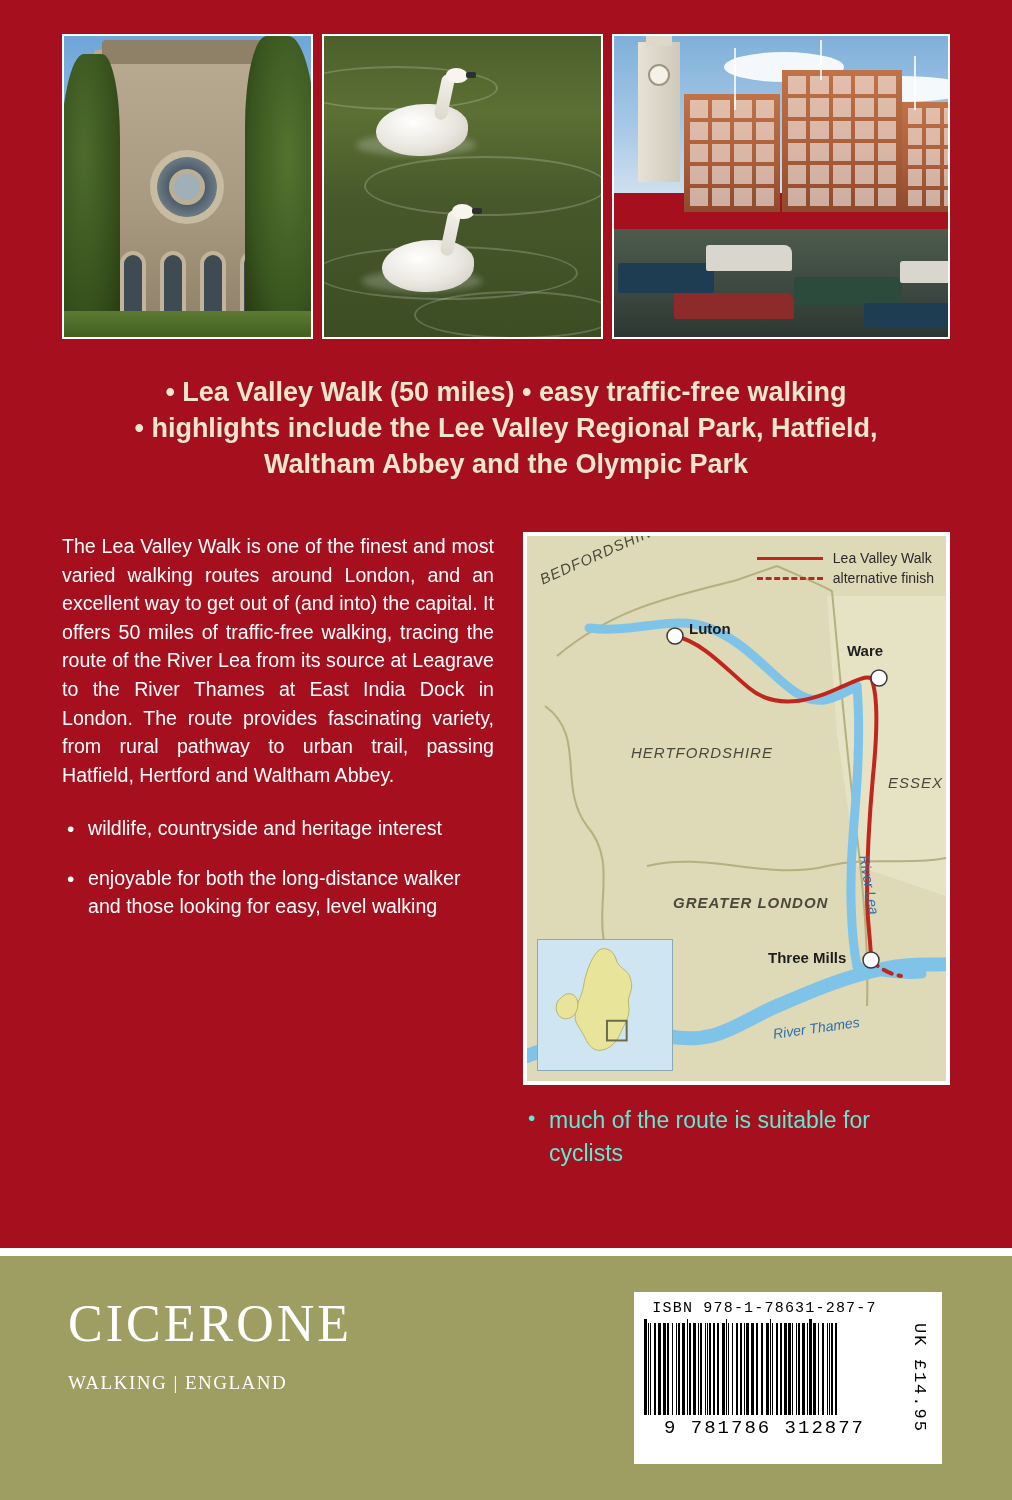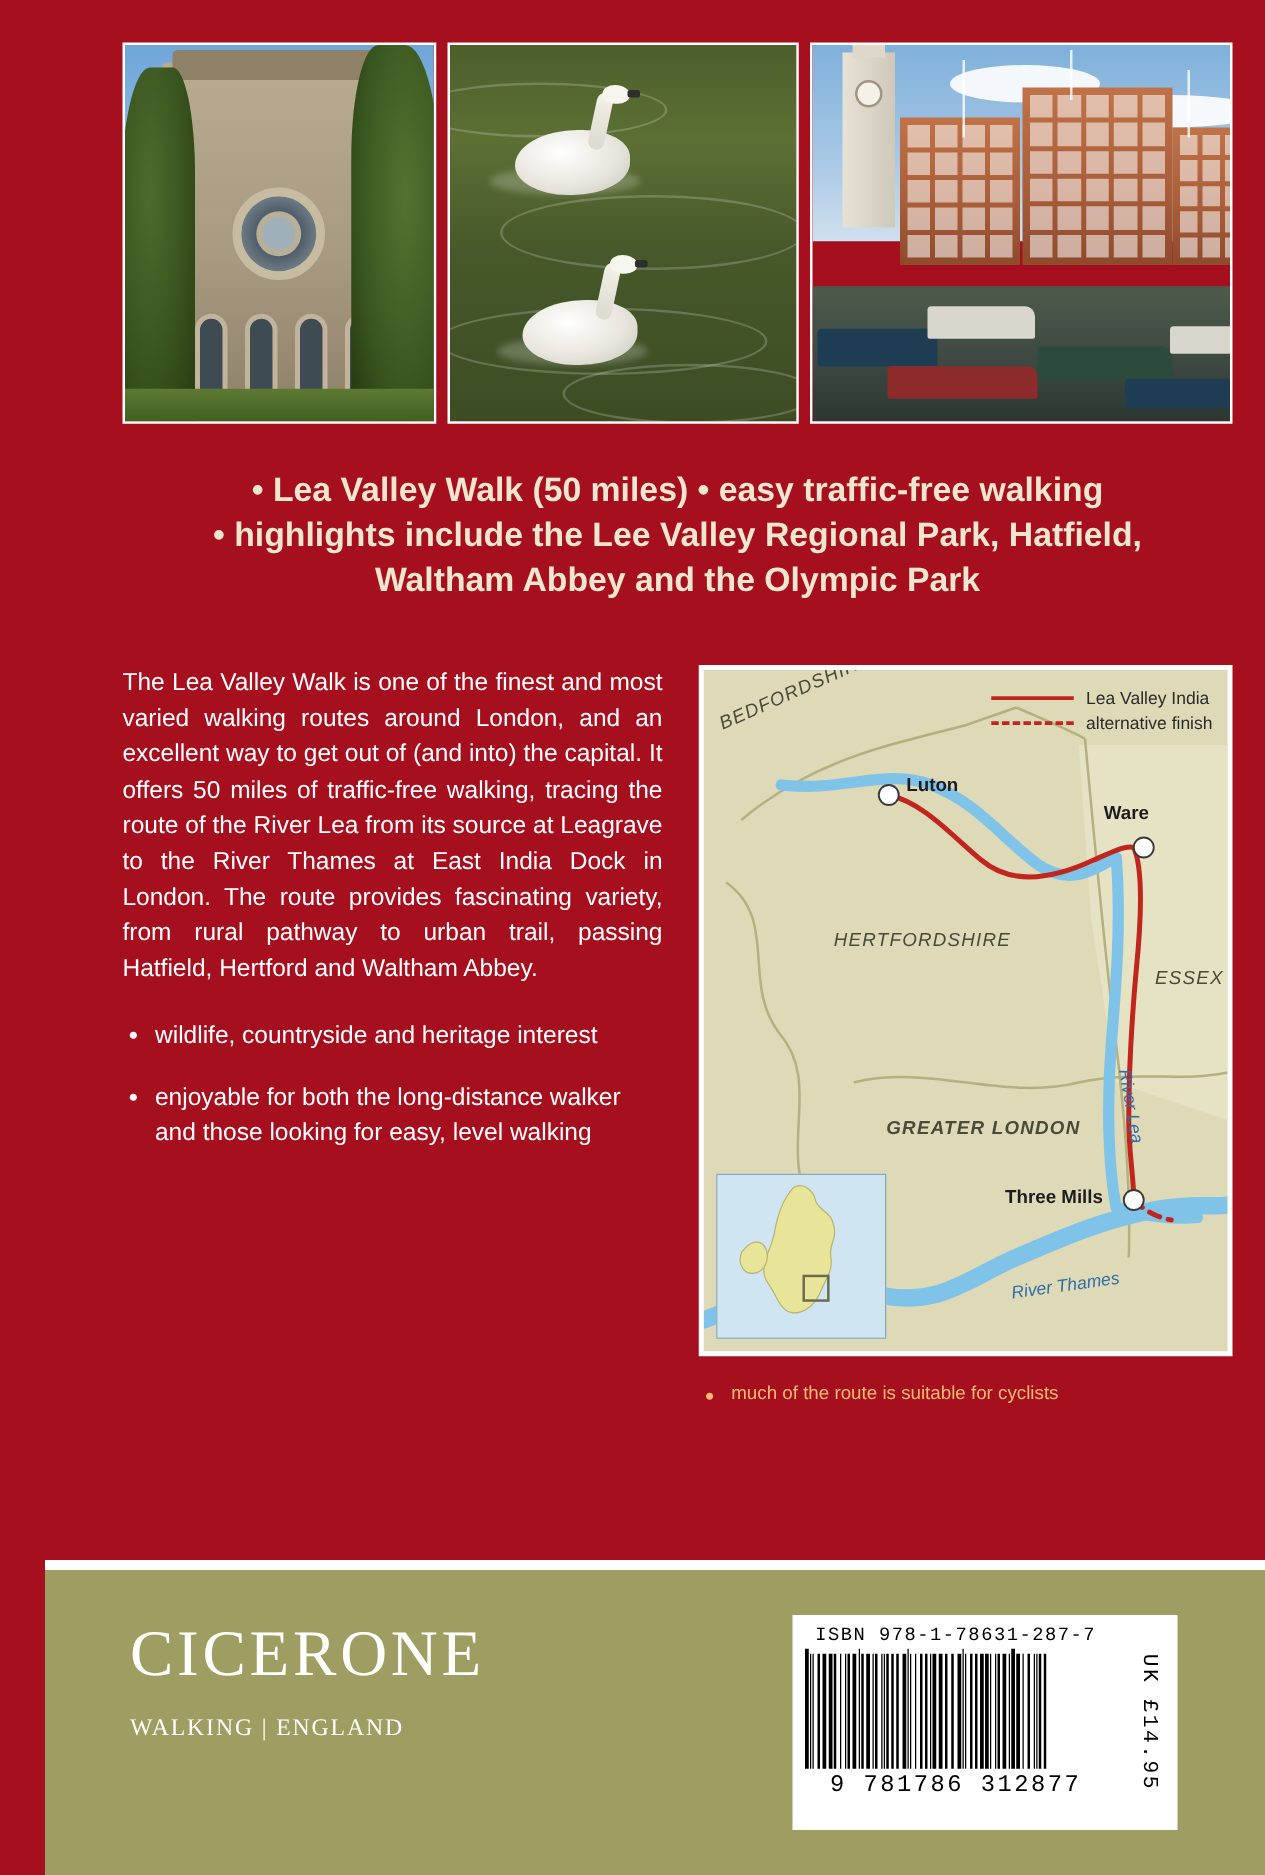--- a/index.html
+++ b/index.html
@@ -11,21 +11,20 @@
     height: 1500px;
     background: #a50f1e;
     font-family: "Liberation Sans", sans-serif;
     overflow: hidden;
     position: relative;
   }
   .page {
     position: absolute;
     inset: 0;
     background: #a50f1e;
-    margin-left: 36px;
   }
 
   
   .photo-strip {
     position: absolute;
     left: 62px;
     top: 34px;
     width: 888px;
     height: 305px;
     display: flex;
@@ -287,22 +286,22 @@
     left: 10px; bottom: 10px;
     width: 136px; height: 132px;
     background: #cfe5f2;
     border: 1px solid #8aa8b5;
     box-sizing: border-box;
   }
 
   .map-bullet {
     position: absolute;
     left: 523px; top: 1104px; width: 420px;
-    color: #fdba74;
-    font-size: 15px;
+    color: #5eead4;
+    font-size: 23px;
     line-height: 1.42;
     padding-left: 26px;
     box-sizing: border-box;
   }
   .map-bullet:before {
     content: "\2022";
     position: absolute; left: 5px; top: -1px;
     font-size: 21px;
   }
 
@@ -578,21 +577,21 @@
         <path d="M344,424 C352,432 362,438 374,440" stroke="#c0261e" stroke-width="4" fill="none" stroke-linecap="round" stroke-dasharray="9 7"></path>
 
         <circle cx="148" cy="100" r="8" fill="#ffffff" stroke="#3a3a3a" stroke-width="1.5"></circle>
         <circle cx="352" cy="142" r="8" fill="#ffffff" stroke="#3a3a3a" stroke-width="1.5"></circle>
         <circle cx="344" cy="424" r="8" fill="#ffffff" stroke="#3a3a3a" stroke-width="1.5"></circle>
       </svg>
 
       <div class="legend-box">
         <div class="legend-row">
           <span class="legend-key"></span>
-          <span>Lea Valley India</span>
+          <span>Lea Valley Walk</span>
         </div>
         <div class="legend-row">
           <span class="legend-key dash"></span>
           <span>alternative finish</span>
         </div>
       </div>
 
       <div class="map-label lbl-county" style="left:10px;top:36px;transform:rotate(-24deg);transform-origin:left top;">BEDFORDSHIRE</div>
       <div class="map-label lbl-county" style="left:104px;top:208px;">HERTFORDSHIRE</div>
       <div class="map-label lbl-county" style="left:361px;top:238px;">ESSEX</div>

